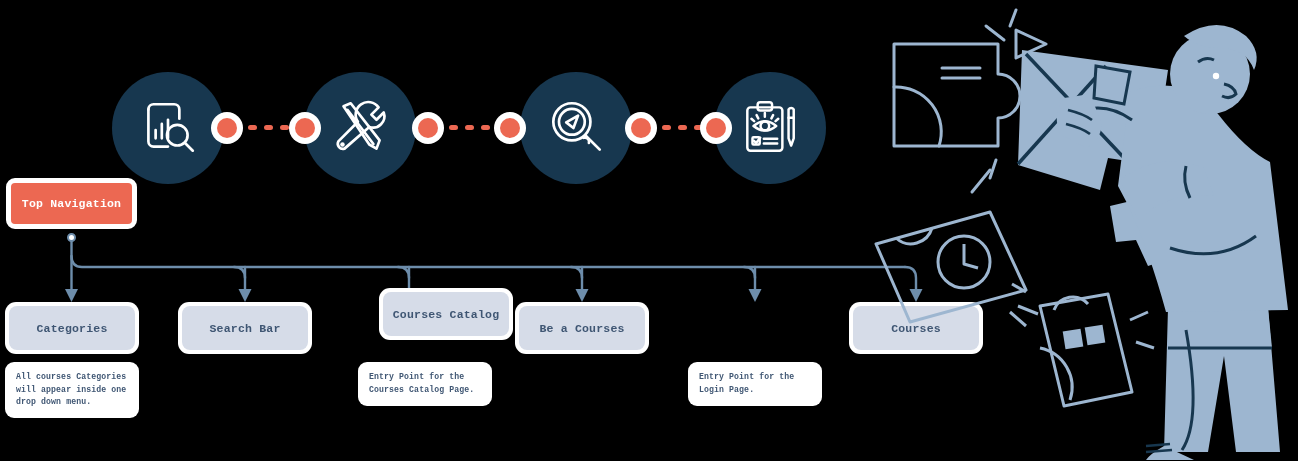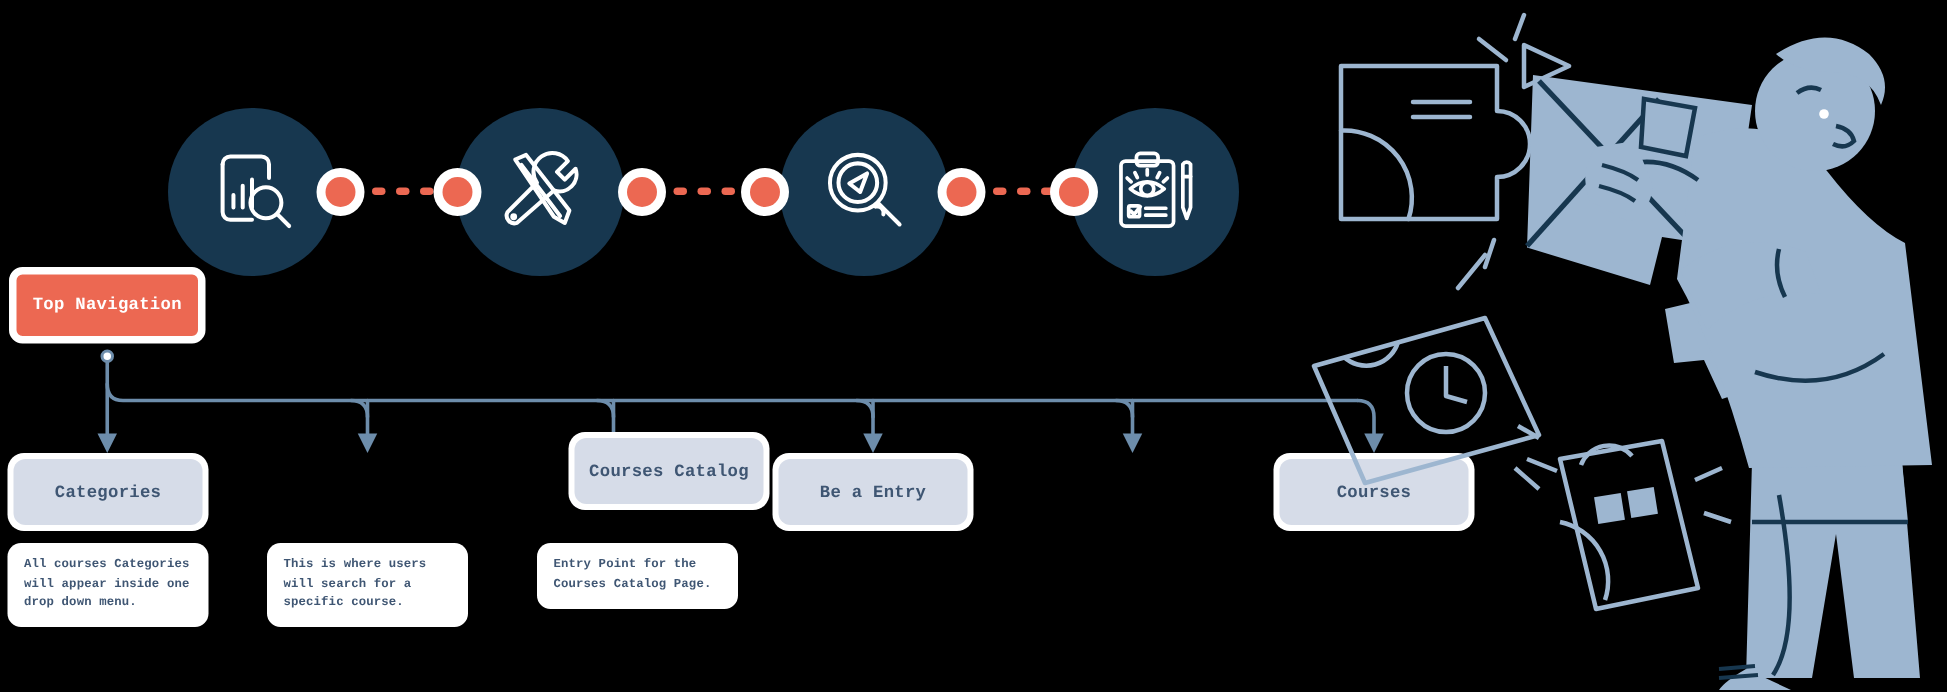--- a/index.html
+++ b/index.html
@@ -261,31 +261,34 @@
   <div class="topnav">
     <span>Top Navigation</span>
   </div>
   <div class="junction"></div>
 
   <div class="node" style="left:5px; top:302px;">
     <div class="node-inner">Categories</div>
   </div>
   <div class="desc tall" style="left:5px; top:362px;">All courses Categories will appear inside one drop down menu.</div>
 
-  <div class="desc" style="left:178px; top:362px;">This is where users will search for a specific course.</div>
+  <div class="node" style="left:178px; top:302px;">
+    <div class="node-inner">Search Bar</div>
+  </div>
 
   <div class="node" style="left:342px; top:288px;margin-left:37px;">
     <div class="node-inner">Courses Catalog</div>
   </div>
   <div class="desc" style="left:342px; top:362px;margin-left:16px;">Entry Point for the Courses Catalog Page.</div>
 
   <div class="node" style="left:515px; top:302px;">
-    <div class="node-inner">Be a Entry</div>
-  </div>
-
+    <div class="node-inner">Be a Courses</div>
+  </div>
+
+  <div class="desc" style="left:688px; top:362px;">Entry Point for the Login Page.</div>
 
   <div class="node" style="left:849px; top:302px;">
     <div class="node-inner">Courses</div>
   </div>
 
   <svg class="illus" viewBox="0 0 430 461">
     <g fill="none" stroke="#9db6d0" stroke-width="3" stroke-linecap="round" stroke-linejoin="round">
 
       <path d="M26 44 h104 v30 a18 18 0 0 1 0 44 v28 h-104 v-60 a28 28 0 0 0 0 0 z"></path>
       <path d="M26 87 a45 45 0 0 1 45 59"></path>

